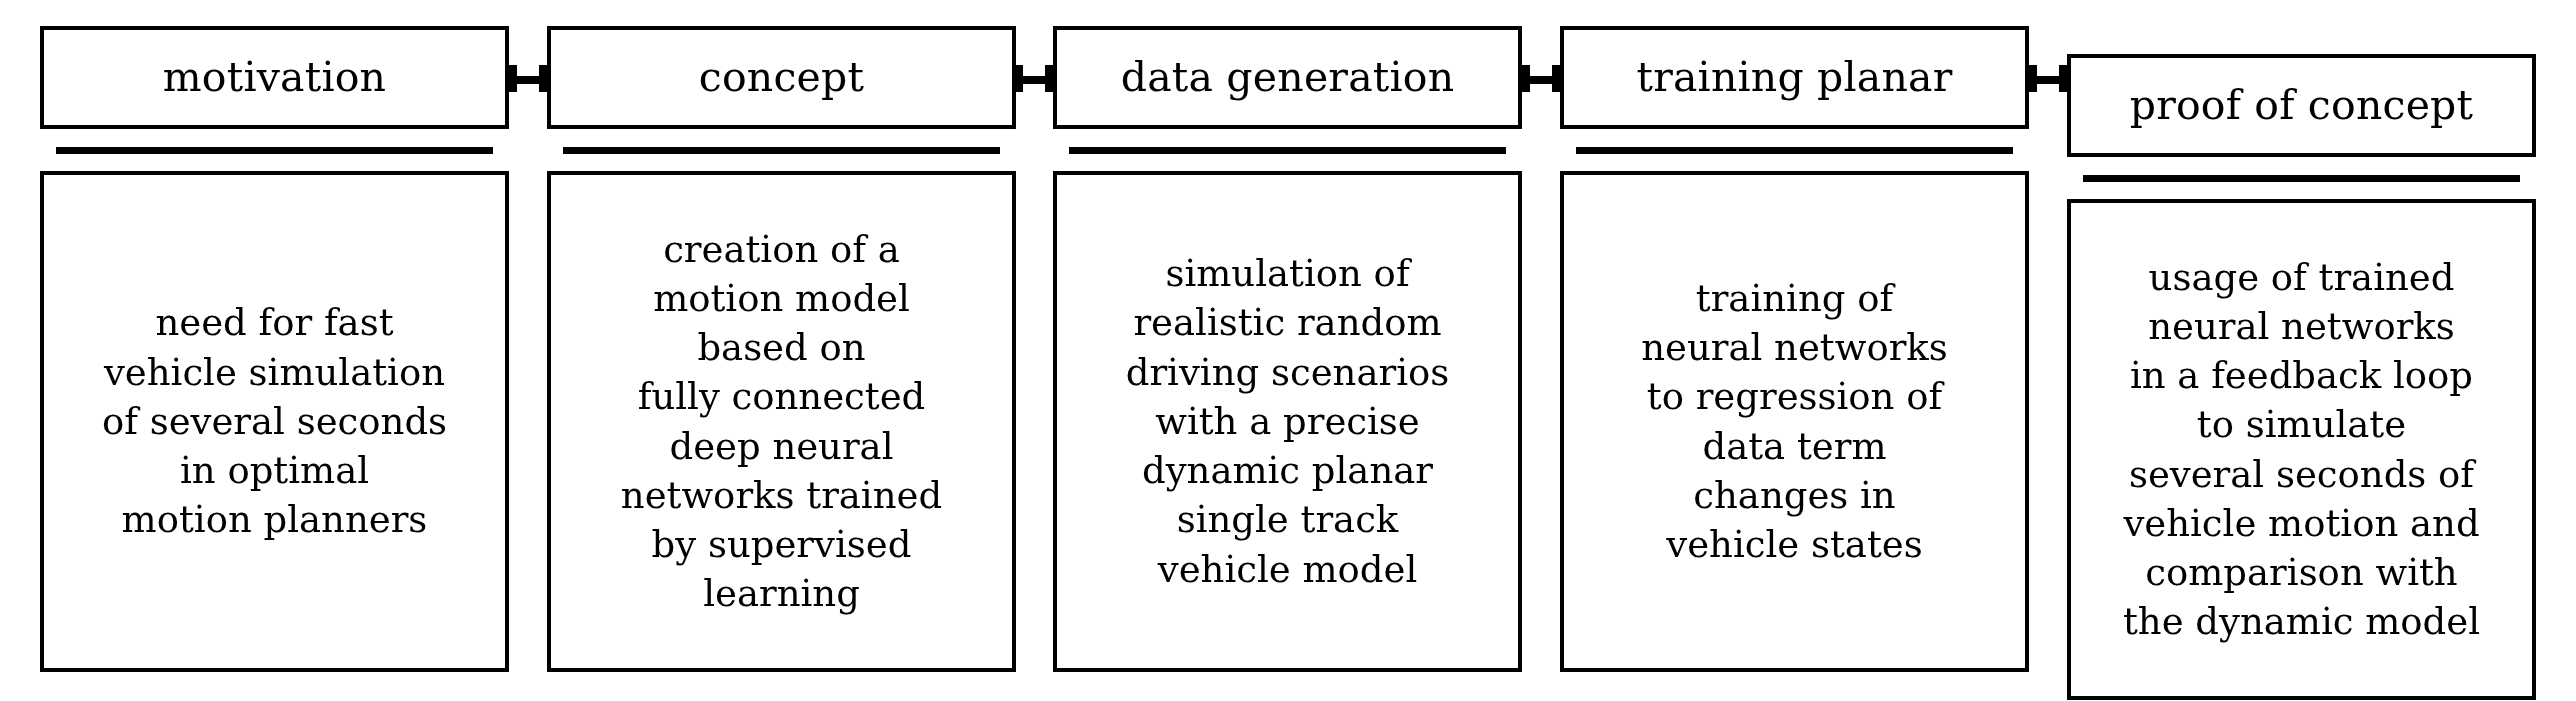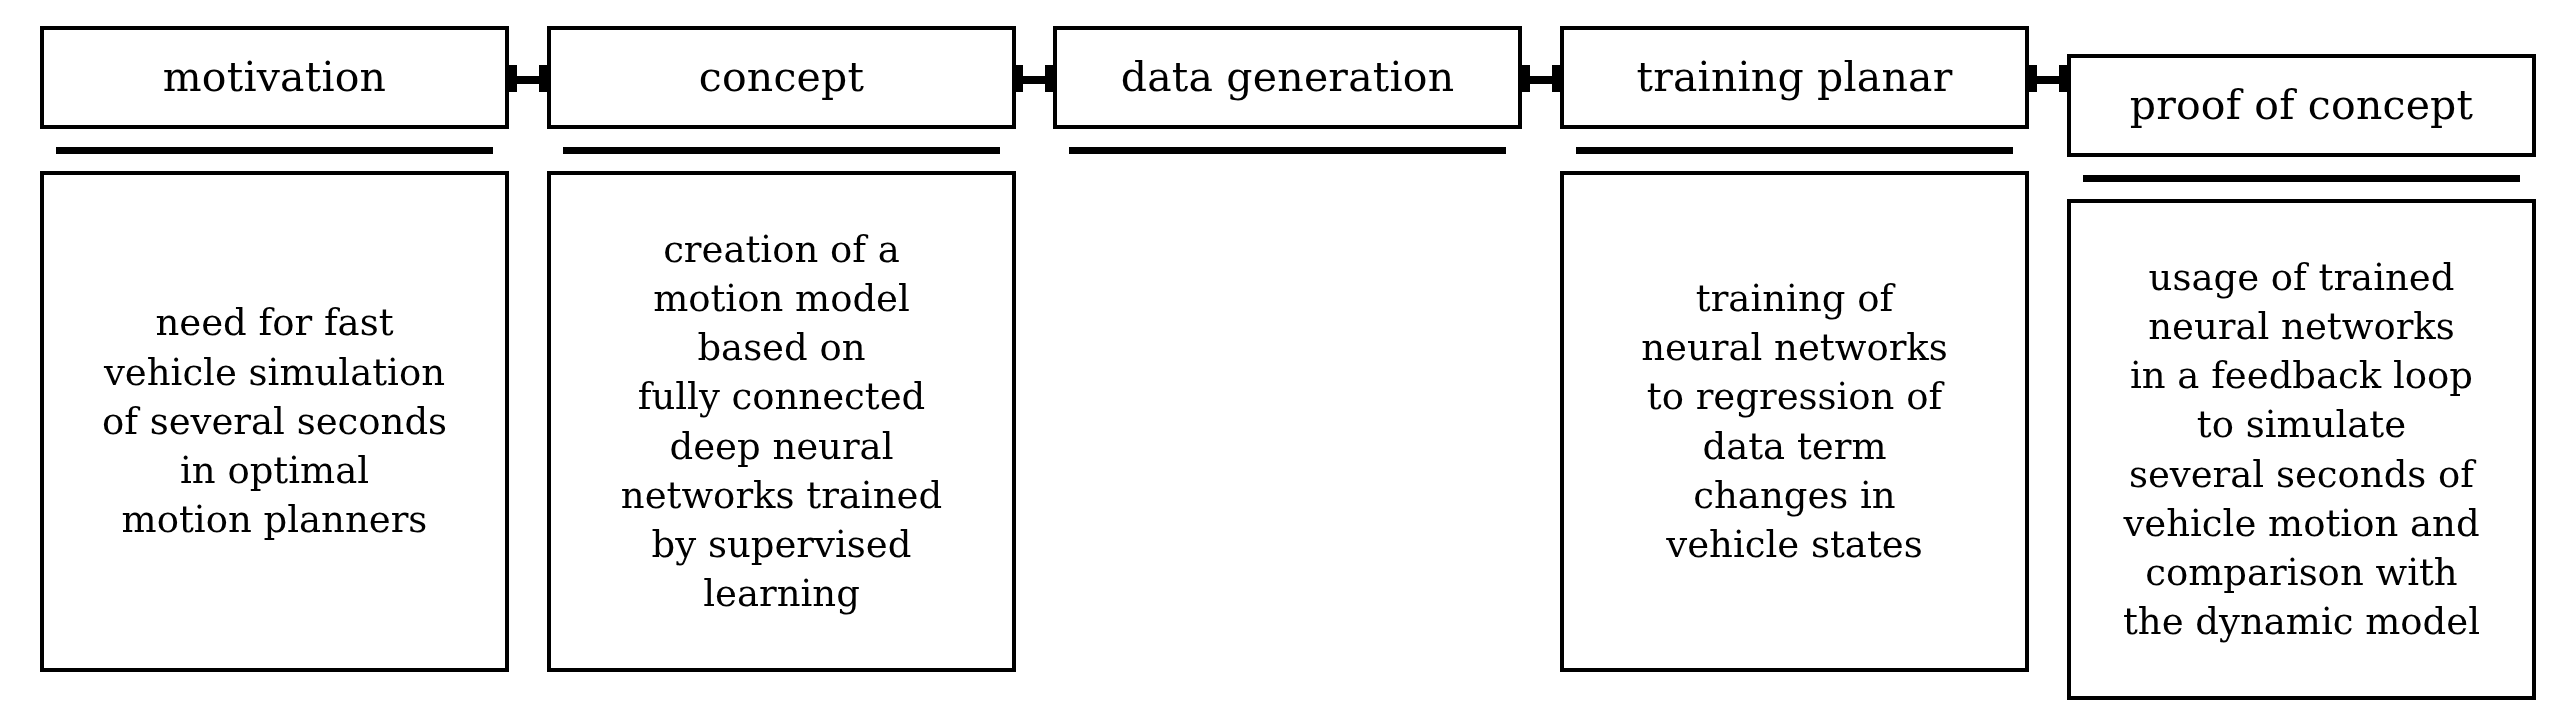--- a/index.html
+++ b/index.html
@@ -158,20 +158,29 @@
 by supervised
 learning</span>
       </div>
     </div>
 
     <div class="column col-2">
       <div class="title-box">
         <span class="title-text">data generation</span>
       </div>
       <div class="separator"></div>
+      <div class="body-box">
+        <span class="body-text">simulation of
+realistic random
+driving scenarios
+with a precise
+dynamic planar
+single track
+vehicle model</span>
+      </div>
     </div>
 
     <div class="column col-3">
       <div class="title-box">
         <span class="title-text">training planar</span>
       </div>
       <div class="separator"></div>
       <div class="body-box">
         <span class="body-text">training of
 neural networks

